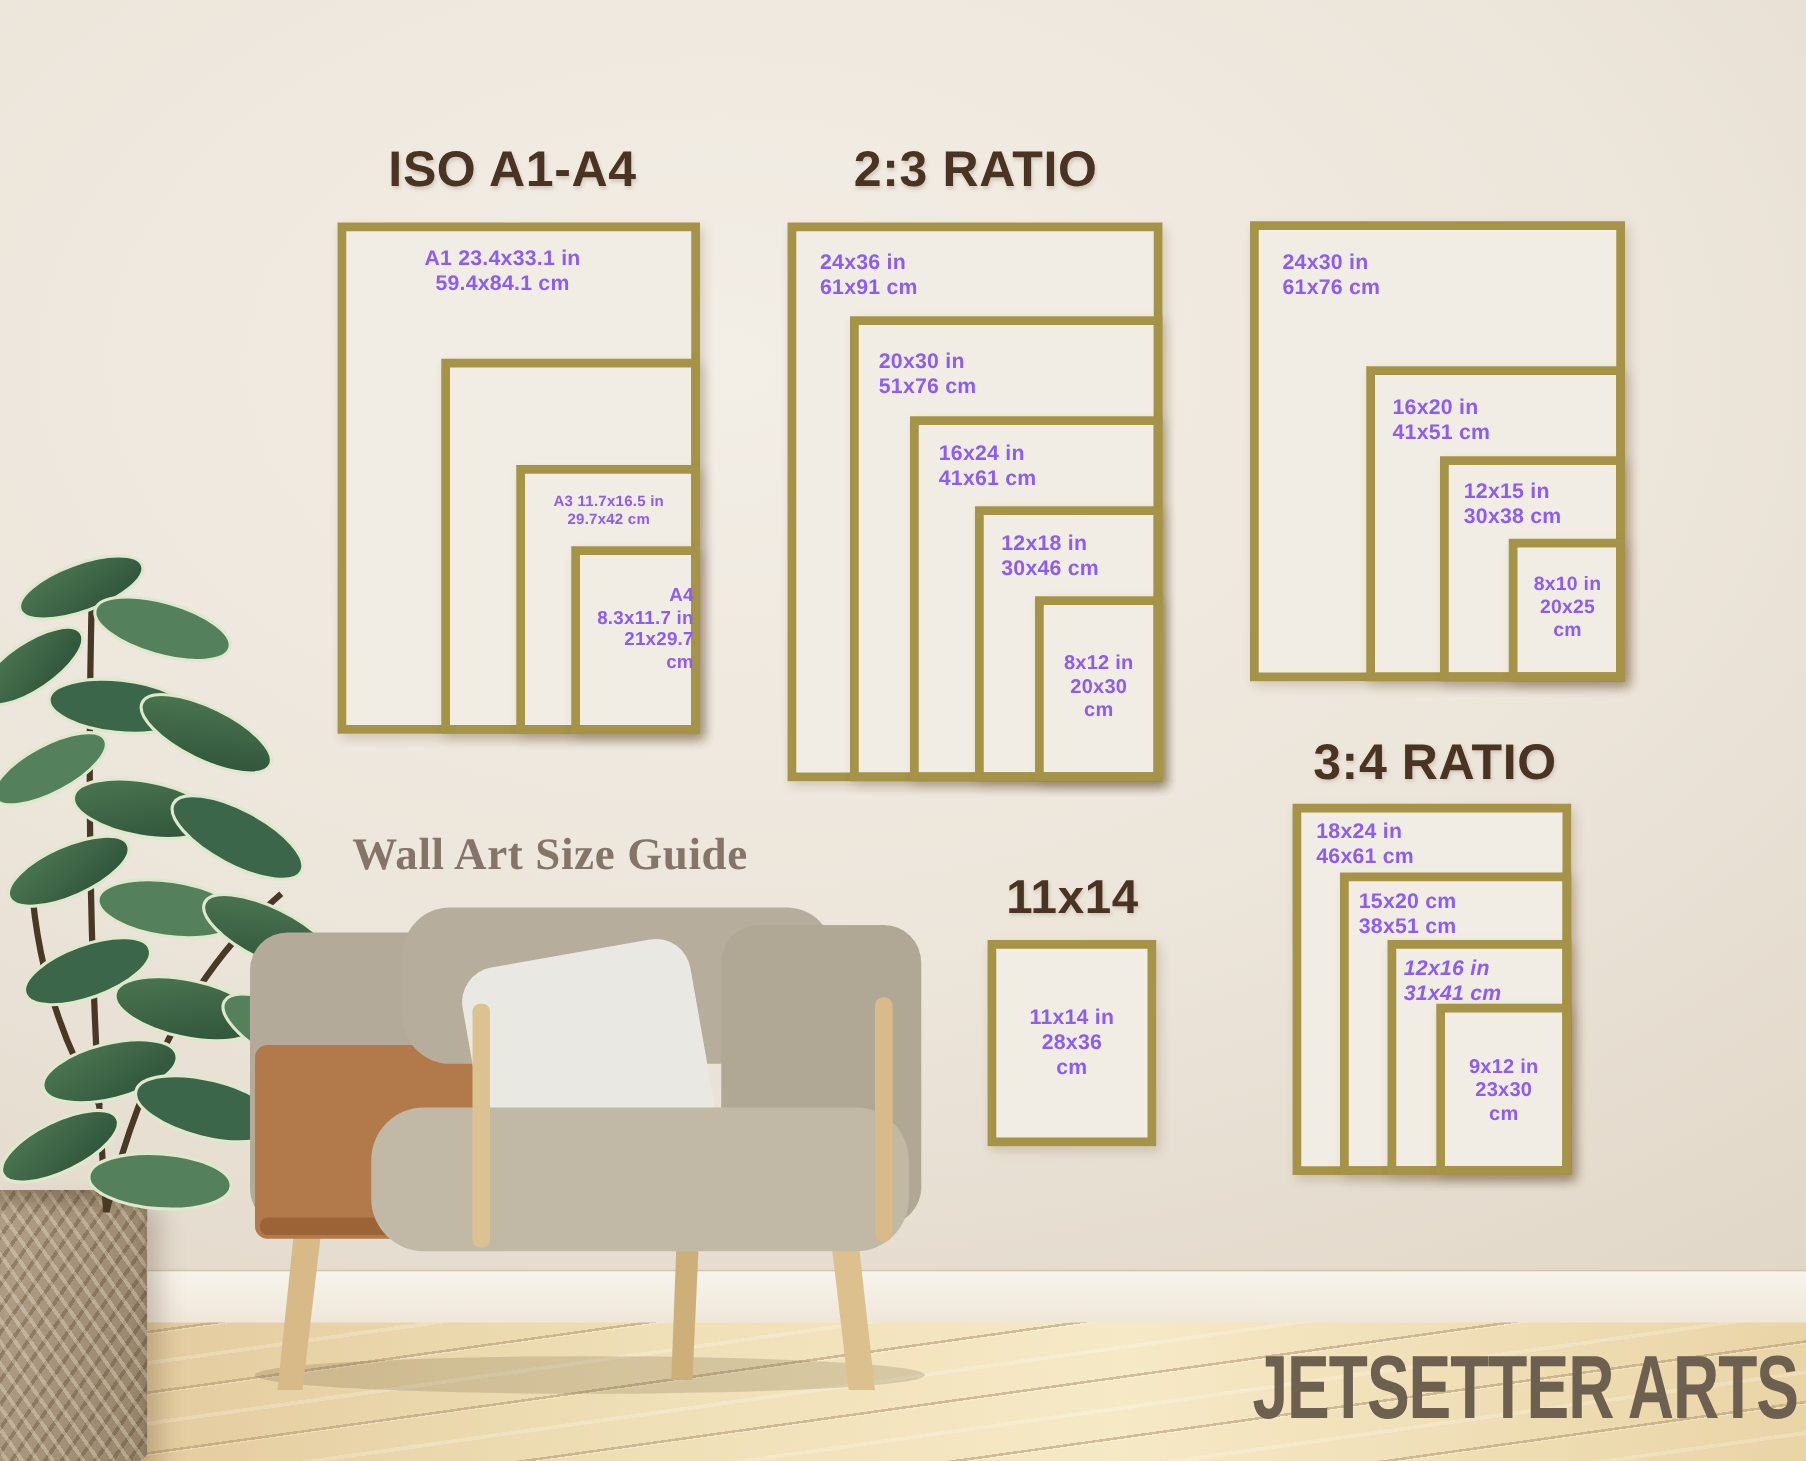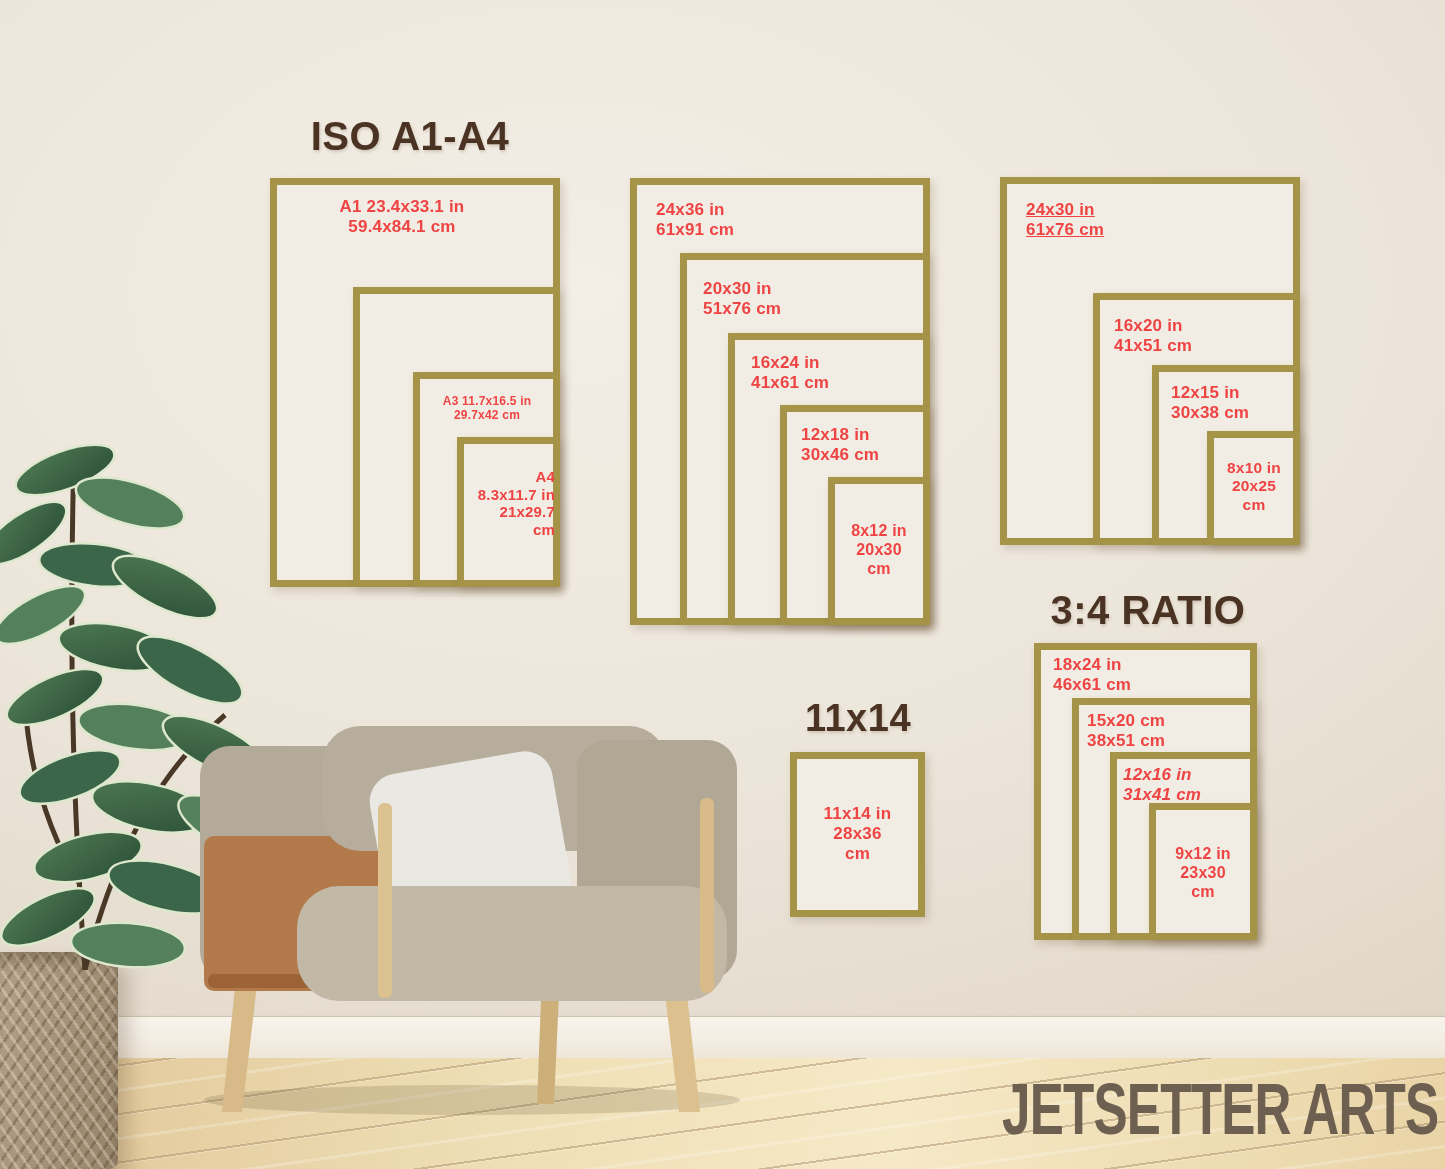--- a/index.html
+++ b/index.html
@@ -28,21 +28,21 @@
       repeating-linear-gradient(-55deg, rgba(80,60,35,0.30) 0 3px, rgba(0,0,0,0) 3px 11px),
       linear-gradient(100deg,#b5a189,#97836a);
     box-shadow: inset 0 10px 12px rgba(60,45,25,0.30), 10px 12px 20px rgba(90,70,45,0.28);}
   
   #chair{position:absolute;left:182px;top:718px;width:565px;height:400px;}
   
   .frame{position:absolute;box-sizing:border-box;border:7px solid #a59347;
     box-shadow:3px 4px 8px rgba(110,88,55,0.22);}
   .frame.base{background:#f2ede4;}
   .size-label{position:absolute;font-weight:700;font-size:17px;line-height:1.18;
-    color:#ef4444;white-space:pre-line;letter-spacing:0.2px;}
+    color:#8b5cf6;white-space:pre-line;letter-spacing:0.2px;}
   .sec-title{position:absolute;font-weight:800;font-size:40px;line-height:1.1;
     color:#4a3322;text-align:center;letter-spacing:0.5px;
     text-shadow:1px 2px 3px rgba(110,85,60,0.22);}
   #f-iso-a1{left:270px;top:178px;width:290px;height:409px;}
   #f-iso-a2{left:353px;top:287px;width:207px;height:300px;}
   #f-iso-a3{left:413px;top:372px;width:147px;height:215px;}
   #f-iso-a4{left:457px;top:437px;width:103px;height:150px;}
   #f-23-1{left:630px;top:178px;width:300px;height:447px;}
   #f-23-2{left:680px;top:253px;width:250px;height:372px;}
   #f-23-3{left:728px;top:333px;width:202px;height:292px;}
@@ -59,21 +59,21 @@
   #f-1114{left:790px;top:752px;width:135px;height:165px;}
   #l-iso-a1{left:282px;top:197px;width:240px;text-align:center;}
   #l-iso-a2{left:362px;top:311px;width:194px;text-align:center;}
   #l-iso-a3{left:419px;top:394px;width:136px;text-align:center;font-size:12px;}
   #l-iso-a4{left:461px;top:468px;width:94px;text-align:right;font-size:15px;}
   #l-23-1{left:656px;top:200px;}
   #l-23-2{left:703px;top:279px;}
   #l-23-3{left:751px;top:353px;}
   #l-23-4{left:801px;top:425px;}
   #l-23-5{left:832px;top:522px;width:94px;text-align:center;font-size:16px;}
-  #l-45-1{left:1026px;top:200px;text-decoration:underline;}
+  #l-45-1{left:1026px;top:200px;}
   #l-45-2{left:1114px;top:316px;}
   #l-45-3{left:1171px;top:383px;}
   #l-45-4{left:1211px;top:459px;width:86px;text-align:center;font-size:15.5px;}
   #l-34-1{left:1053px;top:655px;}
   #l-34-2{left:1087px;top:711px;}
   #l-34-3{left:1123px;top:765px;font-style:italic;}
   #l-34-4{left:1153px;top:845px;width:100px;text-align:center;font-size:16px;}
   #l-1114{left:797px;top:804px;width:121px;text-align:center;}
   #t-iso{left:255px;top:114px;width:310px;}
   #t-23{left:628px;top:114px;width:305px;}
@@ -146,20 +146,21 @@
     <rect x="395" y="22" width="160" height="240" rx="30" fill="#b1a795"></rect>
     <g transform="rotate(-10 280 120)">
       <rect x="195" y="45" width="185" height="160" rx="28" fill="#eae8e2"></rect>
     </g>
     <rect x="115" y="168" width="430" height="115" rx="42" fill="#c2b8a6"></rect>
     <rect x="196" y="85" width="14" height="195" rx="6" fill="#dcc191"></rect>
     <rect x="518" y="80" width="14" height="195" rx="6" fill="#d8bb88"></rect>
   </svg>
 
   <div class="sec-title" id="t-iso">ISO A1-A4</div>
+  <div class="sec-title" id="t-23">2:3 RATIO</div>
   <div class="sec-title" id="t-34">3:4 RATIO</div>
   <div class="sec-title" id="t-1114">11x14</div>
 
   <div class="frame base" id="f-iso-a1"></div>
   <div class="frame" id="f-iso-a2"></div>
   <div class="frame" id="f-iso-a3"></div>
   <div class="frame" id="f-iso-a4"></div>
   <div class="size-label" id="l-iso-a1">A1 23.4x33.1 in
 59.4x84.1 cm</div>
   <div class="size-label" id="l-iso-a3">A3 11.7x16.5 in
@@ -212,15 +213,16 @@
 31x41 cm</div>
   <div class="size-label" id="l-34-4">9x12 in
 23x30
 cm</div>
 
   <div class="frame base" id="f-1114"></div>
   <div class="size-label" id="l-1114">11x14 in
 28x36
 cm</div>
 
+  <div id="caption">Wall Art Size Guide</div>
   <div id="brand">JETSETTER ARTS</div>
 
 </div>
 
 </body></html>

